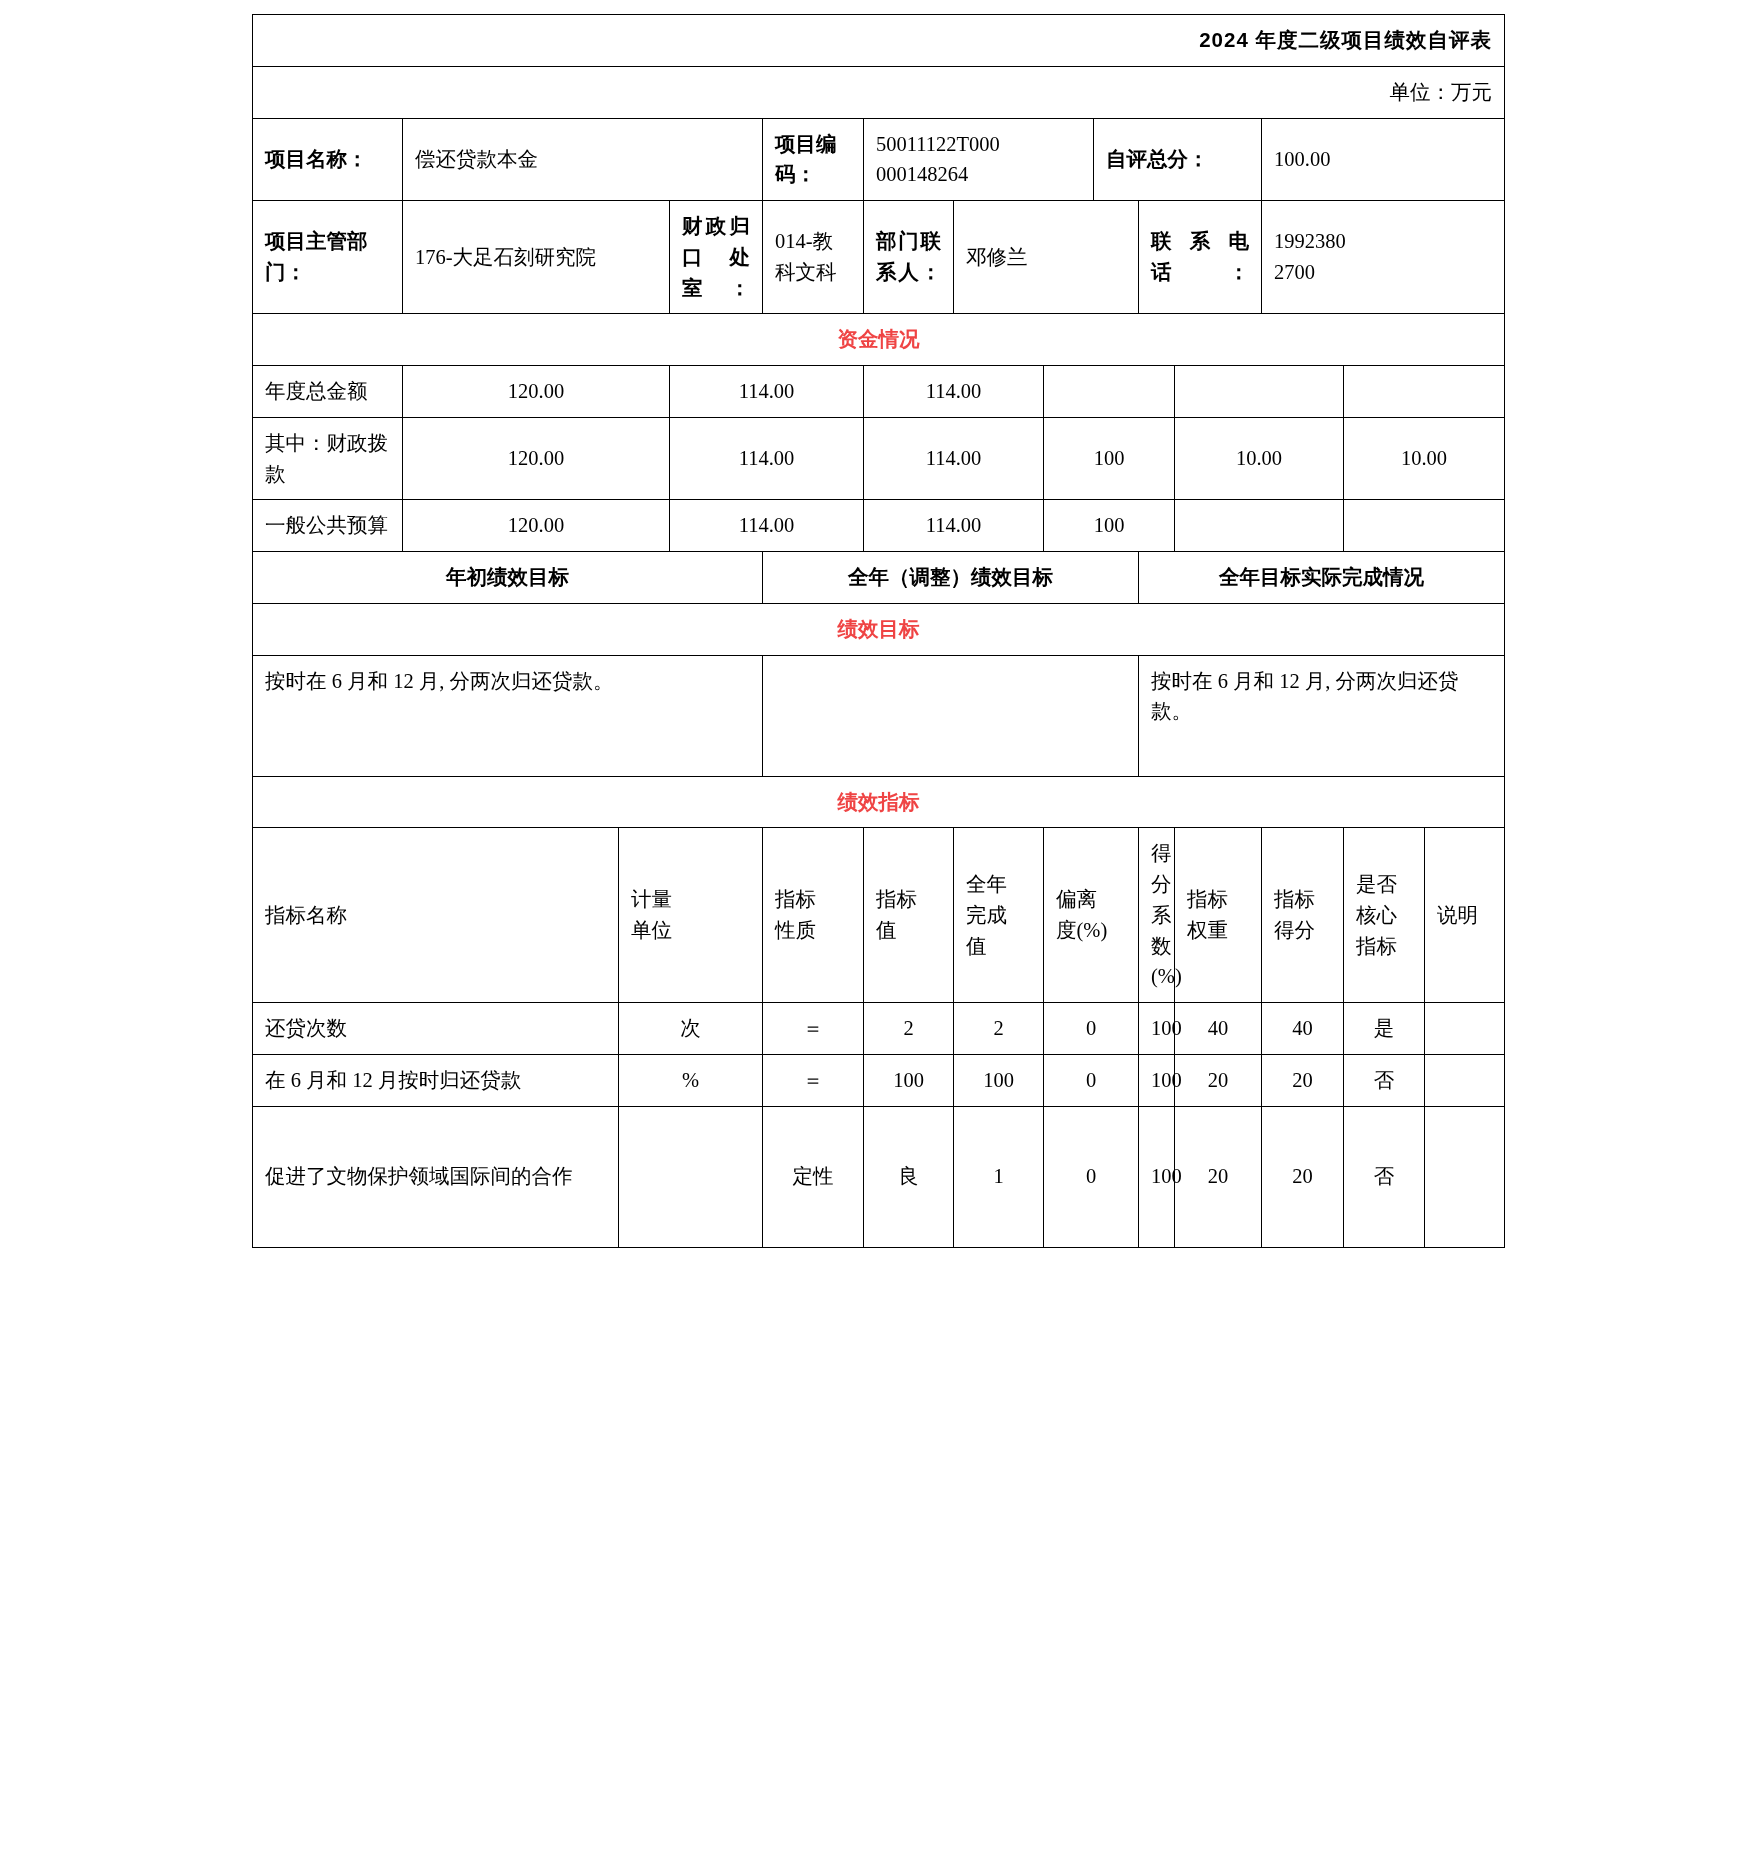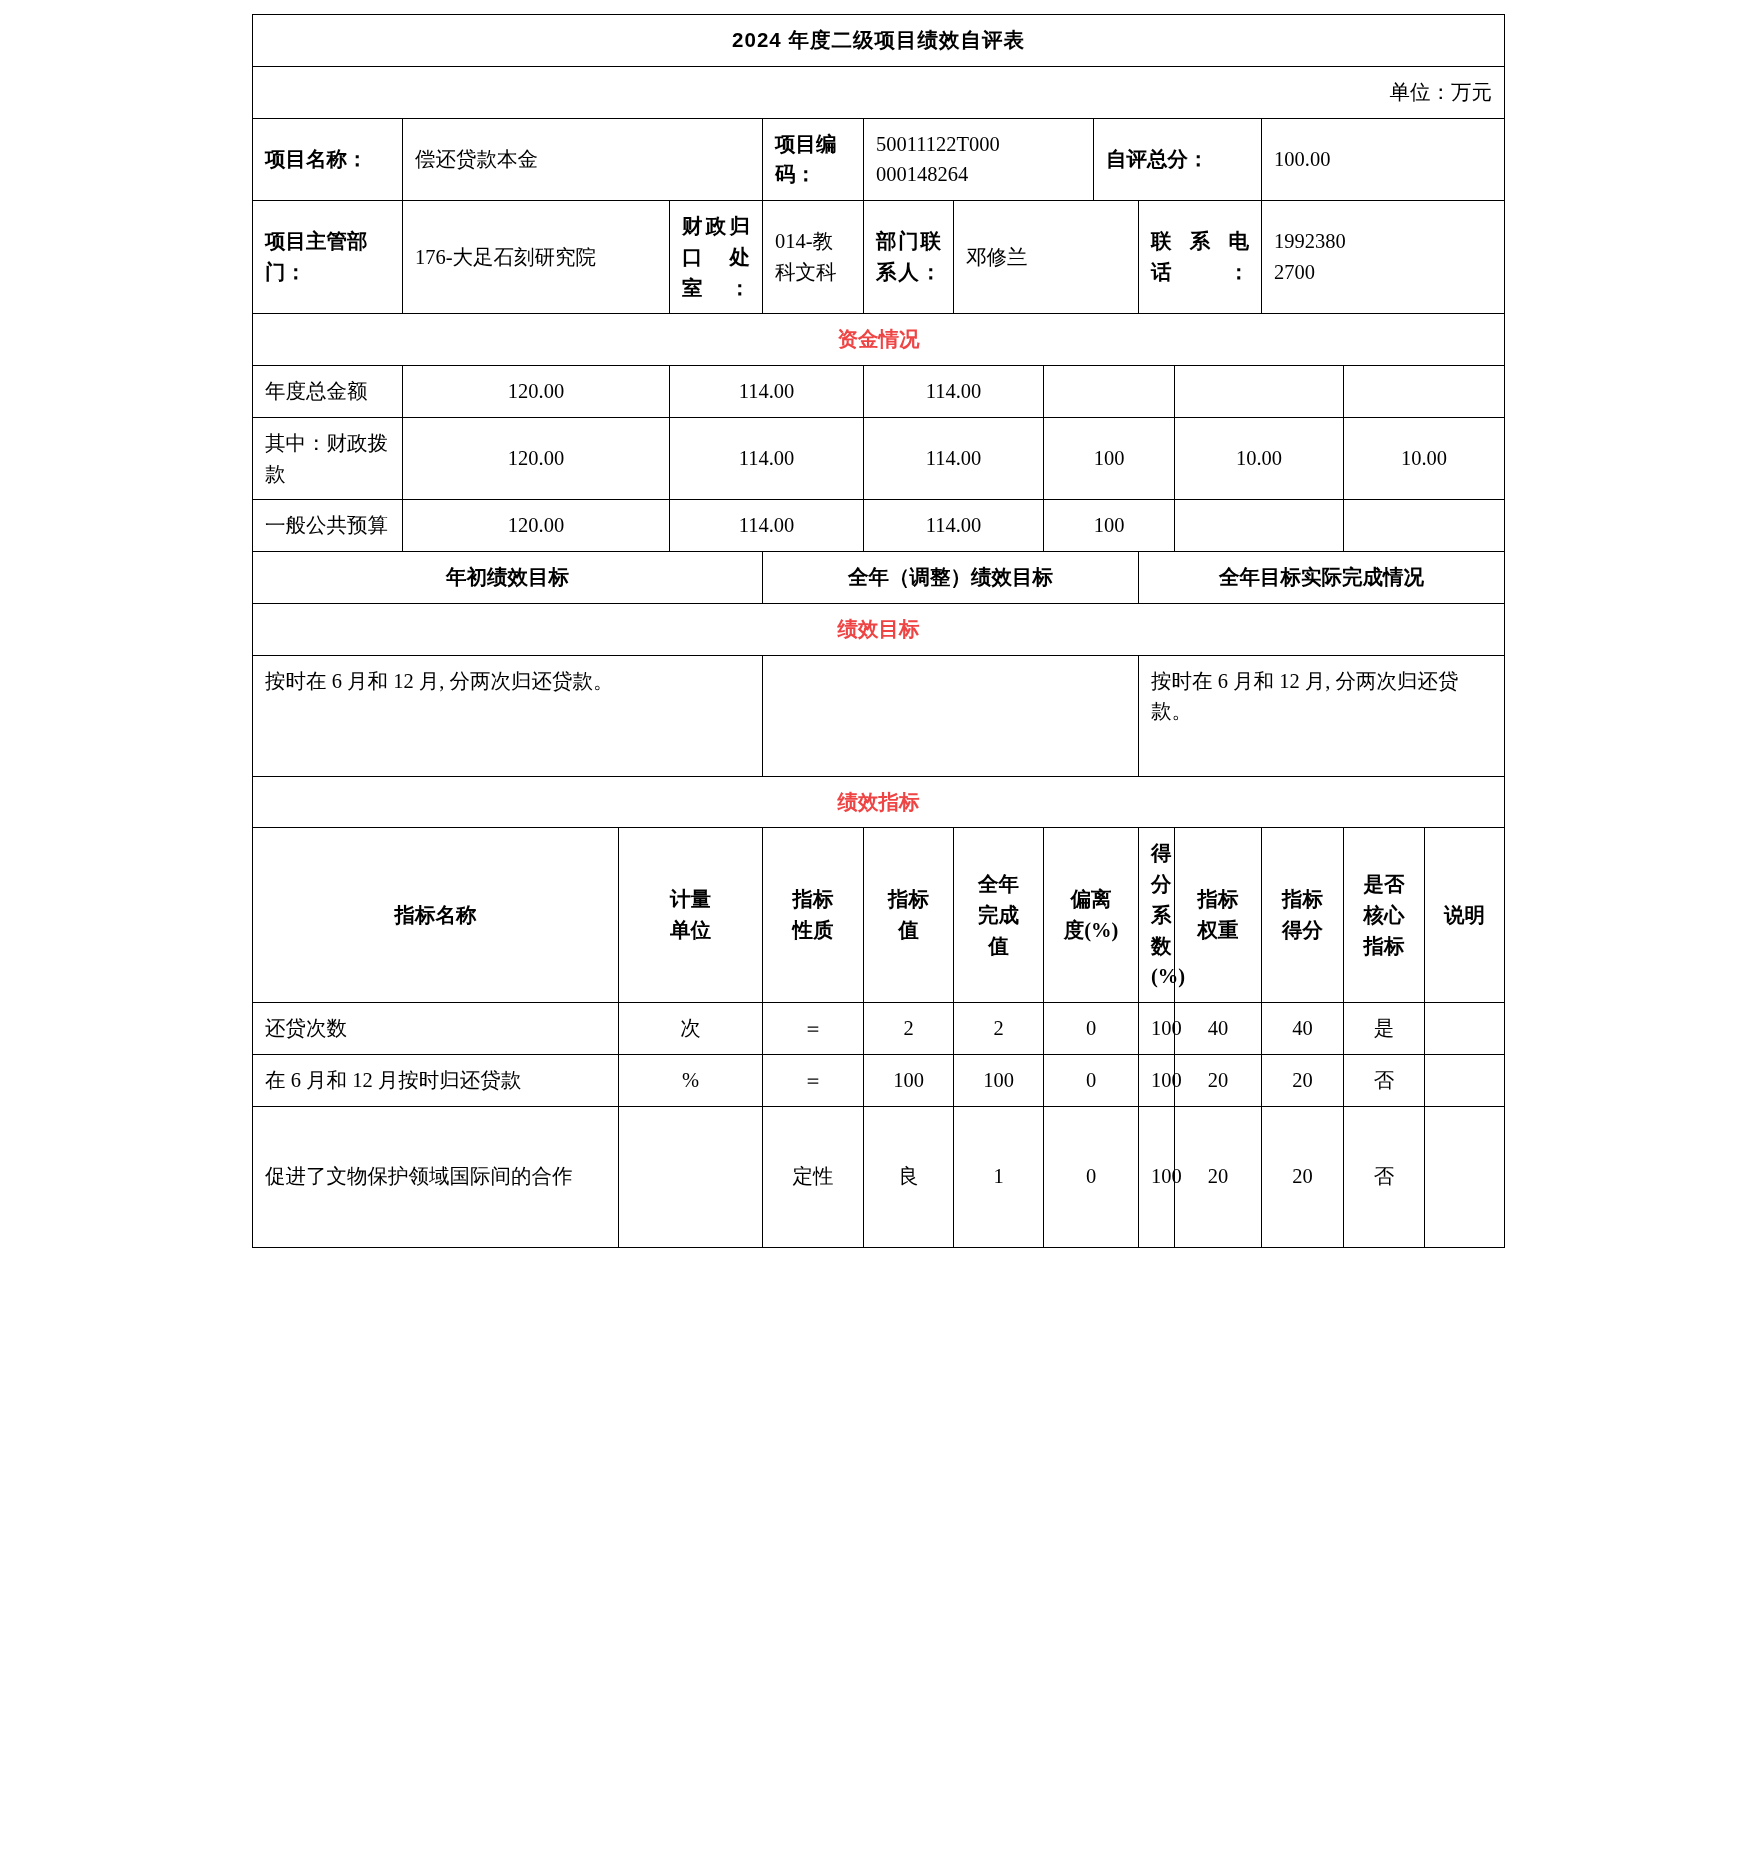--- a/index.html
+++ b/index.html
@@ -25,21 +25,21 @@
     table-layout: fixed;
   }
   table.doc td {
     border: 1px solid #000000;
     padding: 10px 12px;
     vertical-align: middle;
     font-size: 20.5px;
     line-height: 1.5;
   }
   .title-cell {
-    text-align: center;
+    text-align: right;
     font-family: "Liberation Sans", "DejaVu Sans", sans-serif;
     font-weight: bold;
     font-size: 36px;
     padding: 26px 0 28px 0;
     letter-spacing: 1px;
   }
   .unit-cell {
     text-align: right;
     padding-right: 28px;
     font-size: 23px;
@@ -78,22 +78,21 @@
     font-size: 19.5px;
     line-height: 1.7;
     text-align: left;
   }
   .idx-name {
     font-size: 20px;
     line-height: 1.6;
     padding-left: 14px;
   }
   .idx-hdr {
-    text-align: center;
-    font-weight: bold;
+    font-weight: normal;
     font-size: 20px;
     line-height: 1.45;
     padding: 10px 4px;
   }
   .idx-cell {
     text-align: center;
     font-size: 20px;
     padding: 14px 2px;
   }
 </style>

